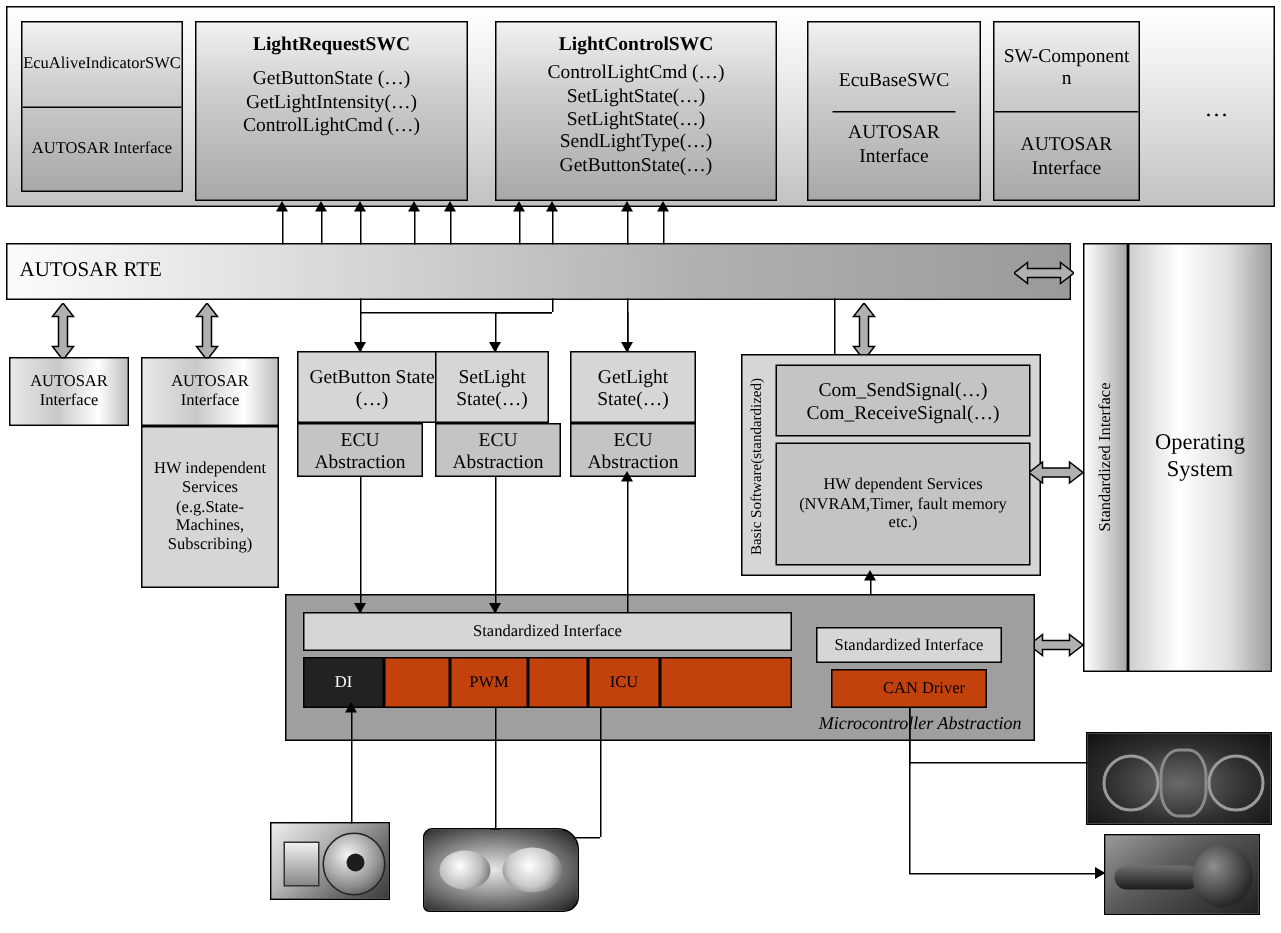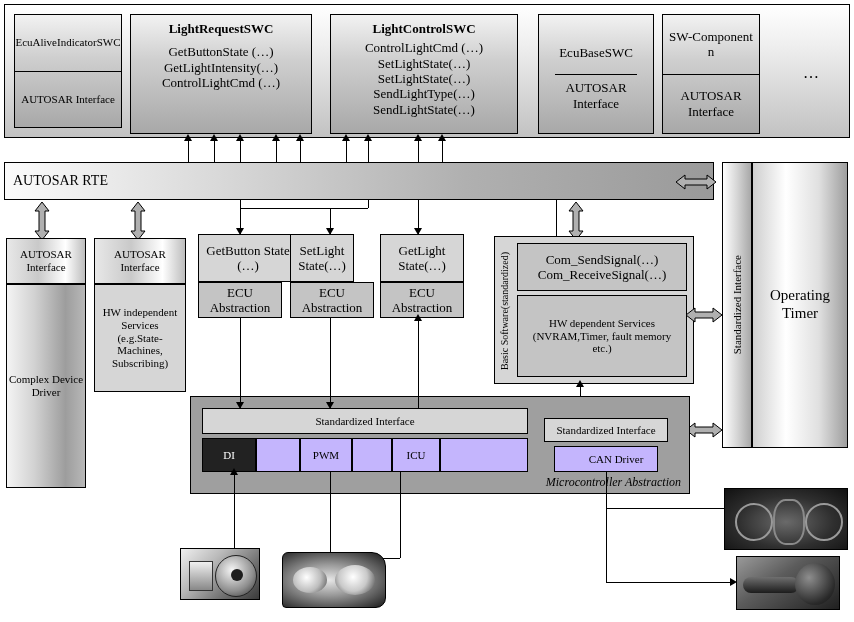--- a/index.html
+++ b/index.html
@@ -44,21 +44,21 @@
     background: linear-gradient(to bottom, #f2f2f2 0%, #cfcfcf 38%, #a8a8a8 100%);
   }
   .grad-h {
     background: linear-gradient(to right, #fbfbfb 0%, #d9d9d9 30%, #b0b0b0 65%, #9a9a9a 100%);
   }
   .grad-h2 {
     background: linear-gradient(to right, #e8e8e8 0%, #c9c9c9 40%, #ffffff 75%, #bdbdbd 100%);
   }
   .flat-light { background: #d6d6d6; }
   .flat-mid  { background: #c4c4c4; }
-  .flat-dark { background: #c4b5fd; }
+  .flat-dark { background: #c2410c; }
   .flat-darker { background: #9f9f9f; }
   .flat-black { background: #222; color: #fff; }
   .app-band {
     background: linear-gradient(to bottom, #ffffff 0%, #efefef 30%, #c2c2c2 100%);
   }
   .vtext {
     writing-mode: vertical-rl;
     transform: rotate(180deg);
     white-space: nowrap;
   }
@@ -131,21 +131,21 @@
     <div>GetLightIntensity(…)</div>
     <div>ControlLightCmd (…)</div>
   </div>
 
   <div class="box grad-v" style="left:330px; top:14px; width:188px; height:120px; justify-content:flex-start; padding-top:6px;">
     <div style="font-weight:bold; margin-bottom:4px;">LightControlSWC</div>
     <div>ControlLightCmd (…)</div>
     <div>SetLightState(…)</div>
     <div>SetLightState(…)</div>
     <div>SendLightType(…)</div>
-    <div>SendLightState(…)</div>
+    <div>GetButtonState(…)</div>
   </div>
 
   <div class="box grad-v" style="left:538px; top:14px; width:116px; height:120px; padding:16px;">
     <div style="flex:1; display:flex; align-items:center; justify-content:center; width:100%;">
       <span>EcuBaseSWC</span>
     </div>
     <div style="height:1px; background:#000; width:100%;"></div>
     <div style="flex:1; display:flex; align-items:center; justify-content:center; width:100%;">
       <span>AUTOSAR Interface</span>
     </div>
@@ -223,39 +223,36 @@
   </div>
   <div class="dbl-arrow vert" style="left:566px; top:202px; width:20px; height:38px;">
     <svg width="20" height="38" viewBox="0 0 20 38">
       <polygon points="10,0 17,9 13,9 13,29 17,29 10,38 3,29 7,29 7,9 3,9" fill="#b0b0b0" stroke="#000" stroke-width="1"></polygon>
     </svg>
   </div>
 
   <div class="box grad-h2" style="left:6px; top:238px; width:80px; height:46px;">
     <span class="small">AUTOSAR Interface</span>
   </div>
-  <div class="box" style="left:6px; top:284px; width:80px; height:204px; background:linear-gradient(to right,#f4f4f4 0%,#d2d2d2 35%,#9d9d9d 75%,#b8b8b8 100%);">
-    <span class="small">Complex Device Driver</span>
-  </div>
 
   <div class="box grad-h2" style="left:94px; top:238px; width:92px; height:46px;">
     <span class="small">AUTOSAR Interface</span>
   </div>
   <div class="box flat-light" style="left:94px; top:284px; width:92px; height:108px; padding:0 4px;">
     <span class="small">HW independent Services (e.g.State-Machines, Subscribing)</span>
   </div>
 
   <div class="box flat-light" style="left:198px; top:234px; width:100px; height:48px;">
     <span>GetButton State (…)</span>
   </div>
   <div class="box flat-mid" style="left:198px; top:282px; width:84px; height:36px;">
     <span>ECU Abstraction</span>
   </div>
 
-  <div class="box flat-light" style="left:290px; top:234px; width:64px; height:48px;">
+  <div class="box flat-light" style="left:290px; top:234px; width:76px; height:48px;">
     <span>SetLight State(…)</span>
   </div>
   <div class="box flat-mid" style="left:290px; top:282px; width:84px; height:36px;">
     <span>ECU Abstraction</span>
   </div>
 
   <div class="box flat-light" style="left:380px; top:234px; width:84px; height:48px;">
     <span>GetLight State(…)</span>
   </div>
   <div class="box flat-mid" style="left:380px; top:282px; width:84px; height:36px;">
@@ -272,21 +269,21 @@
     </div>
     <div class="box flat-mid" style="left:22px; top:58px; width:170px; height:82px; border:1px solid #000; padding:0 6px;">
       <span class="small">HW dependent Services (NVRAM,Timer, fault memory etc.)</span>
     </div>
   </div>
 
   <div class="box" style="left:722px; top:162px; width:30px; height:286px; background:linear-gradient(to right,#ffffff 0%,#d6d6d6 50%,#a8a8a8 100%);">
     <span class="vtext small">Standardized Interface</span>
   </div>
   <div class="box" style="left:752px; top:162px; width:96px; height:286px; background:linear-gradient(to right,#cfcfcf 0%,#ffffff 35%,#e0e0e0 70%,#9e9e9e 100%);">
-    <span style="font-size:15px;">Operating Timer</span>
+    <span style="font-size:15px;">Operating System</span>
   </div>
 
   <div class="dbl-arrow horiz" style="left:686px; top:305px; width:36px; height:20px;">
     <svg width="36" height="20" viewBox="0 0 36 20">
       <polygon points="0,10 9,3 9,7 27,7 27,3 36,10 27,17 27,13 9,13 9,17" fill="#b0b0b0" stroke="#000" stroke-width="1"></polygon>
     </svg>
   </div>
 
   <div class="dbl-arrow horiz" style="left:686px; top:420px; width:36px; height:20px;">
     <svg width="36" height="20" viewBox="0 0 36 20">

